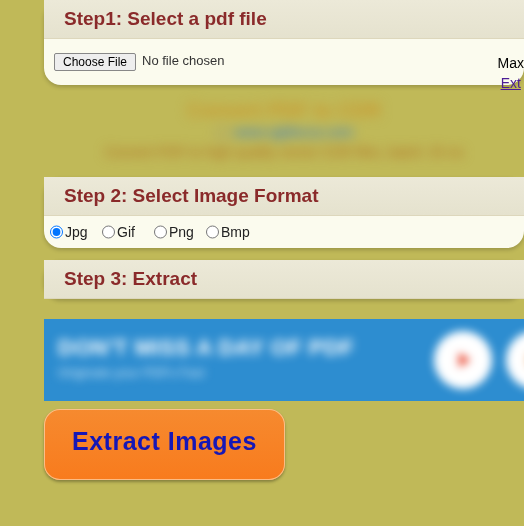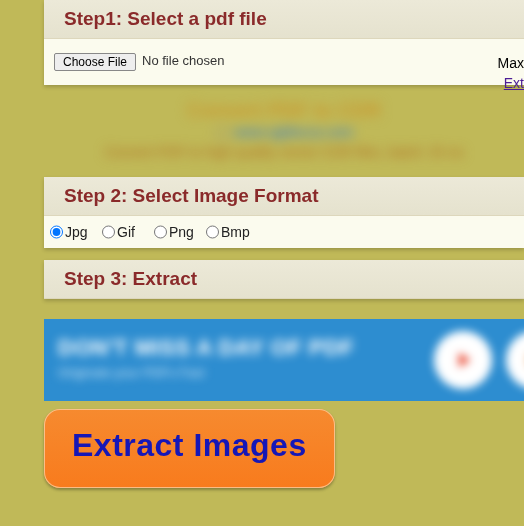--- a/index.html
+++ b/index.html
@@ -11,20 +11,21 @@
     width: 524px;
     height: 526px;
     overflow: hidden;
     position: relative;
   }
   .panel {
     background: #fbfbee;
     margin-left: 44px;
     margin-bottom: 12px;
     box-shadow: 0 2px 4px rgba(0,0,0,0.2);
+    border-radius: 17px;
   }
   .step-header {
     background: linear-gradient(#ece9d8, #e5e2ce);
     padding: 8px 20px;
     font-weight: bold;
     color: #8a2a2a;
     font-size: 19px;
     border-bottom: 1px solid #ddd7bc;
   }
   .panel-body {
@@ -43,21 +44,21 @@
   .file-label {
     font-size: 13px;
     color: #333;
   }
   .side-text {
     position: absolute;
     right: 0;
     top: 54px;
     font-size: 14px;
     color: #000;
-    text-align: right;
+    text-align: center;
     line-height: 1.4;
     margin-left: 44px;
   }
   .side-text .link {
     color: #4c1d95;
     text-decoration: underline;
     cursor: pointer;
   }
   .blurred-ad {
     margin-left: 44px;
@@ -148,21 +149,21 @@
   .circle.orange { color: #e98b35; }
   .circle svg { width: 26px; height: 26px; }
 
   .extract-btn {
     margin-left: 44px;
     margin-top: 8px;
     display: inline-block;
     background: linear-gradient(#f68a2f, #f87b1d);
     color: #1617b6;
     font-weight: 800;
-    font-size: 32px;
+    font-size: 25px;
     padding: 18px 28px 24px 28px;
     border-radius: 16px;
     letter-spacing: 0.5px;
     cursor: pointer;
     box-shadow: 0 2px 3px rgba(0,0,0,0.3), inset 0 0 0 1px rgba(255,230,200,0.6);
   }
 </style>
 </head>
 <body>
 

